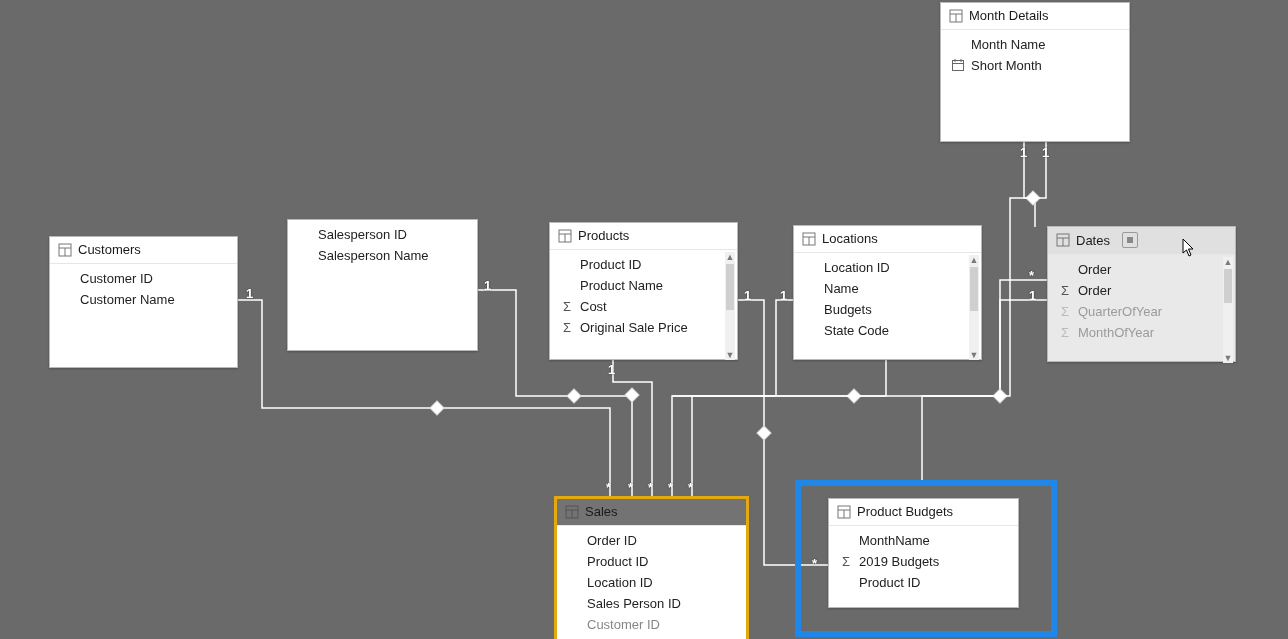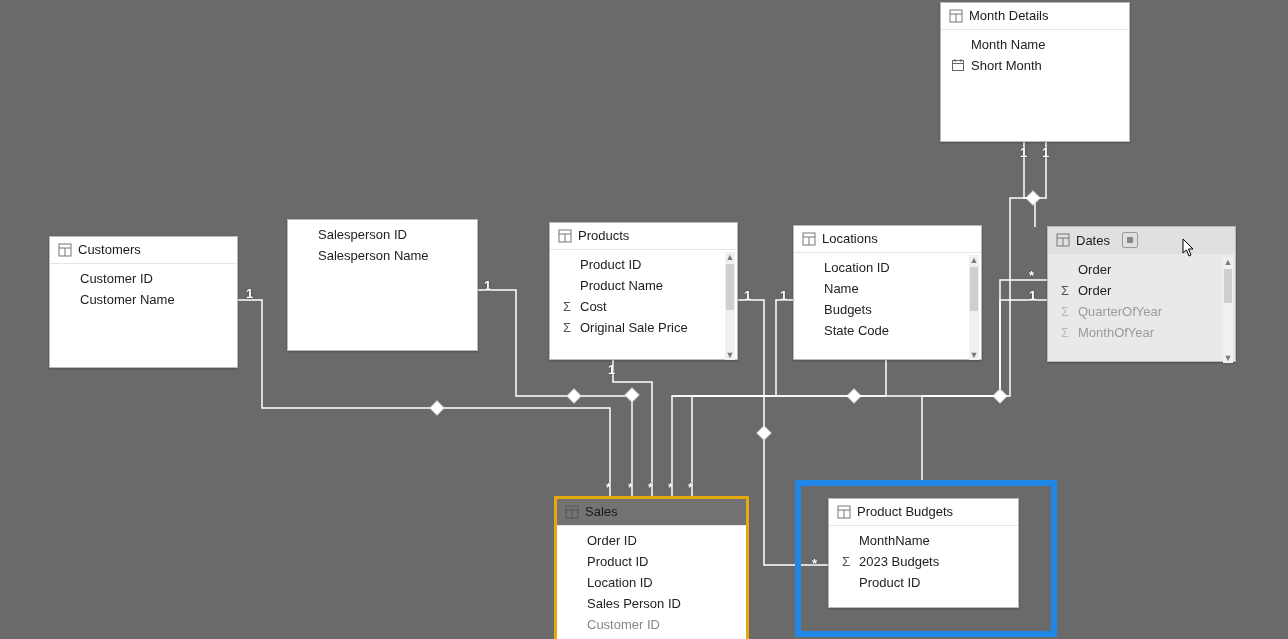--- a/index.html
+++ b/index.html
@@ -292,21 +292,21 @@
           </svg>
         </span>
     <span>Product Budgets</span>
   </div>
   <div class="body">
     <div class="row">
           <span>MonthName</span>
         </div>
     <div class="row">
           <span class="ficon">Σ</span>
-          <span>2023 Budgets</span>
+          <span>2019 Budgets</span>
         </div>
     <div class="row">
           <span>Product ID</span>
         </div>
   </div>
 </div>
 
 <div class="cursor" style="left:1182px;top:238px">
   <svg viewBox="0 0 14 20" width="14" height="20">
         <path d="M1 1 L1 15 L4.5 12 L7 18 L9 17 L6.5 11 L11 11 Z" fill="#fff" stroke="#000" stroke-width="1"></path>

